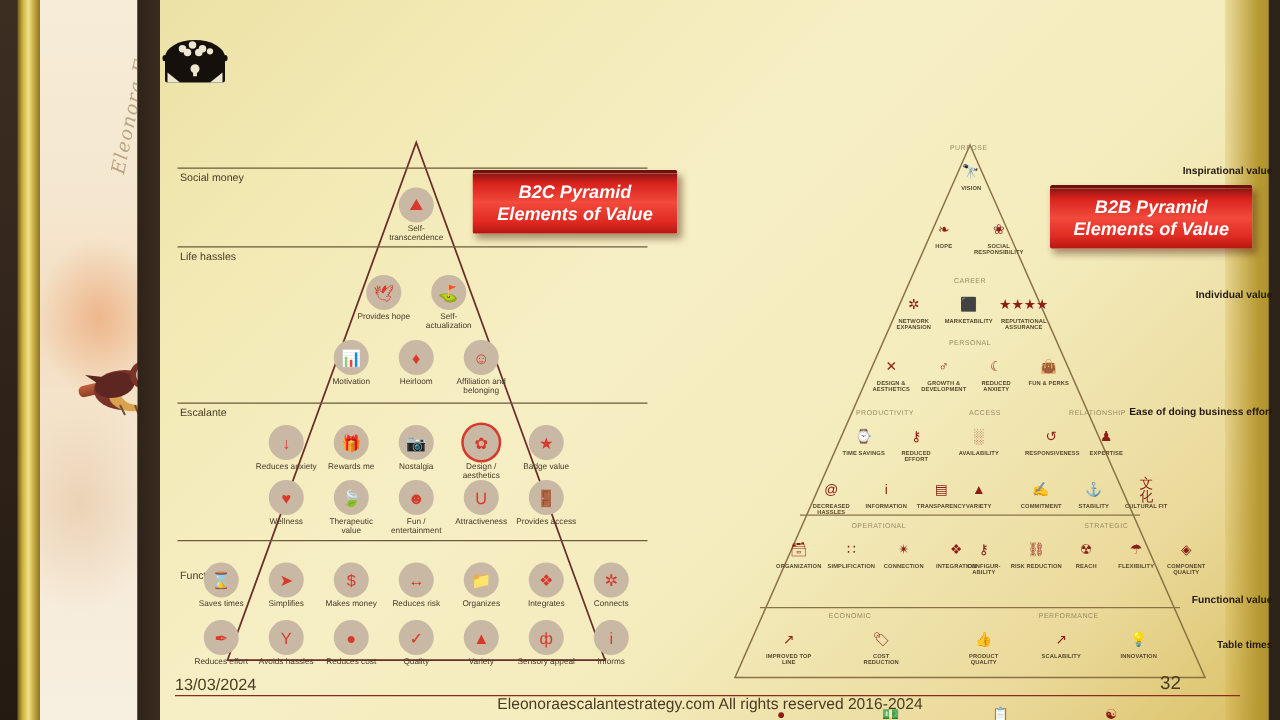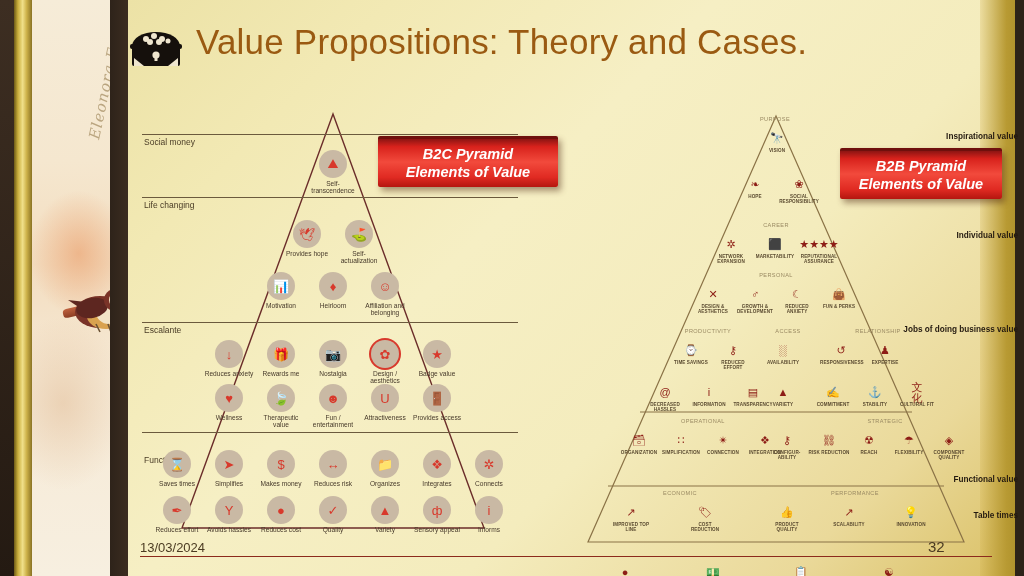--- a/index.html
+++ b/index.html
@@ -38,21 +38,21 @@
   .chest{position:absolute;left:0px;top:28px;width:56px;height:44px;}
   .title{position:absolute;left:68px;top:22px;font-size:35px;color:#9a5a12;letter-spacing:.2px;white-space:nowrap;}
   .subtitle{position:absolute;left:12px;top:70px;width:866px;font-size:17.5px;line-height:22px;
      font-weight:bold;font-style:italic;color:#8f2418;}
 
   
   .badge{position:absolute;color:#fff;font-weight:bold;font-style:italic;text-align:center;
      border-radius:2px;box-shadow:3px 4px 6px rgba(70,30,10,.45);
      background:linear-gradient(180deg,#8d1513 0%,#d8221c 16%,#f24a3c 48%,#e02a22 80%,#b4160f 100%);
      border-top:3px solid #6f100d;font-size:14.5px;line-height:18px;display:flex;align-items:center;justify-content:center;}
-  #badge-b2c{left:250px;top:136px;width:180px;height:48px;}
+  #badge-b2c{left:250px;top:136px;width:164px;height:48px;}
   #badge-b2b{left:712px;top:148px;width:162px;height:48px;}
 
   
   #b2c{position:absolute;left:0px;top:112px;width:420px;height:428px;}
   .divline{position:absolute;height:0;border-top:1px solid #6b5a3d;left:14px;width:376px;}
   .divlabel{position:absolute;left:16px;font-size:8.5px;color:#4a3c26;}
   .pyr-outline{position:absolute;left:0;top:0;width:420px;height:428px;}
 
   .cell{position:absolute;width:50px;text-align:center;}
   .disc{width:28px;height:28px;border-radius:50%;background:#c9b9a4;margin:0 auto 2px;
@@ -115,31 +115,30 @@
           <circle cx="26" cy="8" r="3"></circle>
         <circle cx="34" cy="11" r="3"></circle>
           <circle cx="22" cy="14" r="3"></circle>
         <circle cx="31" cy="14" r="3"></circle>
           <circle cx="40" cy="13" r="2.5"></circle>
       </g>
       <circle cx="28" cy="27" r="3.6" fill="#efe6cf"></circle>
       <rect x="26.5" y="27" width="3" height="6" fill="#efe6cf"></rect>
       <path d="M6 30 L16 38 L6 38 Z M50 30 L40 38 L50 38 Z" fill="#efe6cf"></path>
     </svg>
-    <div class="title">Value Propositions: Theory and Cases.</div>
 
     <div id="b2c">
       <svg class="pyr-outline" viewBox="0 0 420 428" preserveAspectRatio="none">
         <polygon points="205,2 356,416 54,416" fill="none" stroke="#6b2d2a" stroke-width="1.4"></polygon>
       </svg>
 
       <div class="divline" style="top:22px;"></div>
       <div class="divlabel" style="top:25px;">Social money</div>
       <div class="divline" style="top:85px;"></div>
-      <div class="divlabel" style="top:88px;">Life changing</div>
+      <div class="divlabel" style="top:88px;">Life hassles</div>
       <div class="divline" style="top:210px;"></div>
       <div class="divlabel" style="top:213px;">Escalante</div>
       <div class="divline" style="top:320px;"></div>
       <div class="divlabel" style="top:323px;margin-top:20px;">Functional</div>
       <div id="b2c-cells">
           <div class="cell" style="left: 180px; top: 38px;">
             <div class="disc">⛰</div>
             <div class="clabel">Self-transcendence</div>
           </div>
           <div class="cell" style="left: 154px; top: 108px;">
@@ -446,21 +445,22 @@
           </div>
           <div class="b2b-cell" style="left: 288px; top: 452px;">
             <div class="b2b-ico">☯</div>
           </div>
         </div>
     </div>
 
     <div class="sidelab" style="top:132px;text-align:right;">Inspirational value</div>
     <div class="hdash" style="top:133px;right:6px;width:330px;opacity:0;"></div>
     <div class="sidelab" style="top:231px;">Individual value</div>
-    <div class="sidelab" style="top:325px;">Jobs of doing business value</div>
+    <div class="sidelab" style="top:325px;">Ease of doing business effort</div>
     <div class="sidelab" style="top:475px;">Functional value</div>
     <div class="sidelab" style="top:511px;">Table times</div>
 
     <div class="fdate">13/03/2024</div>
     <div class="fline"></div>
+    <div class="ftext">Eleonoraescalantestrategy.com  All rights reserved 2016-2024</div>
     <div class="pageno">32</div>
   </div>
 </div>
 
 </body></html>

